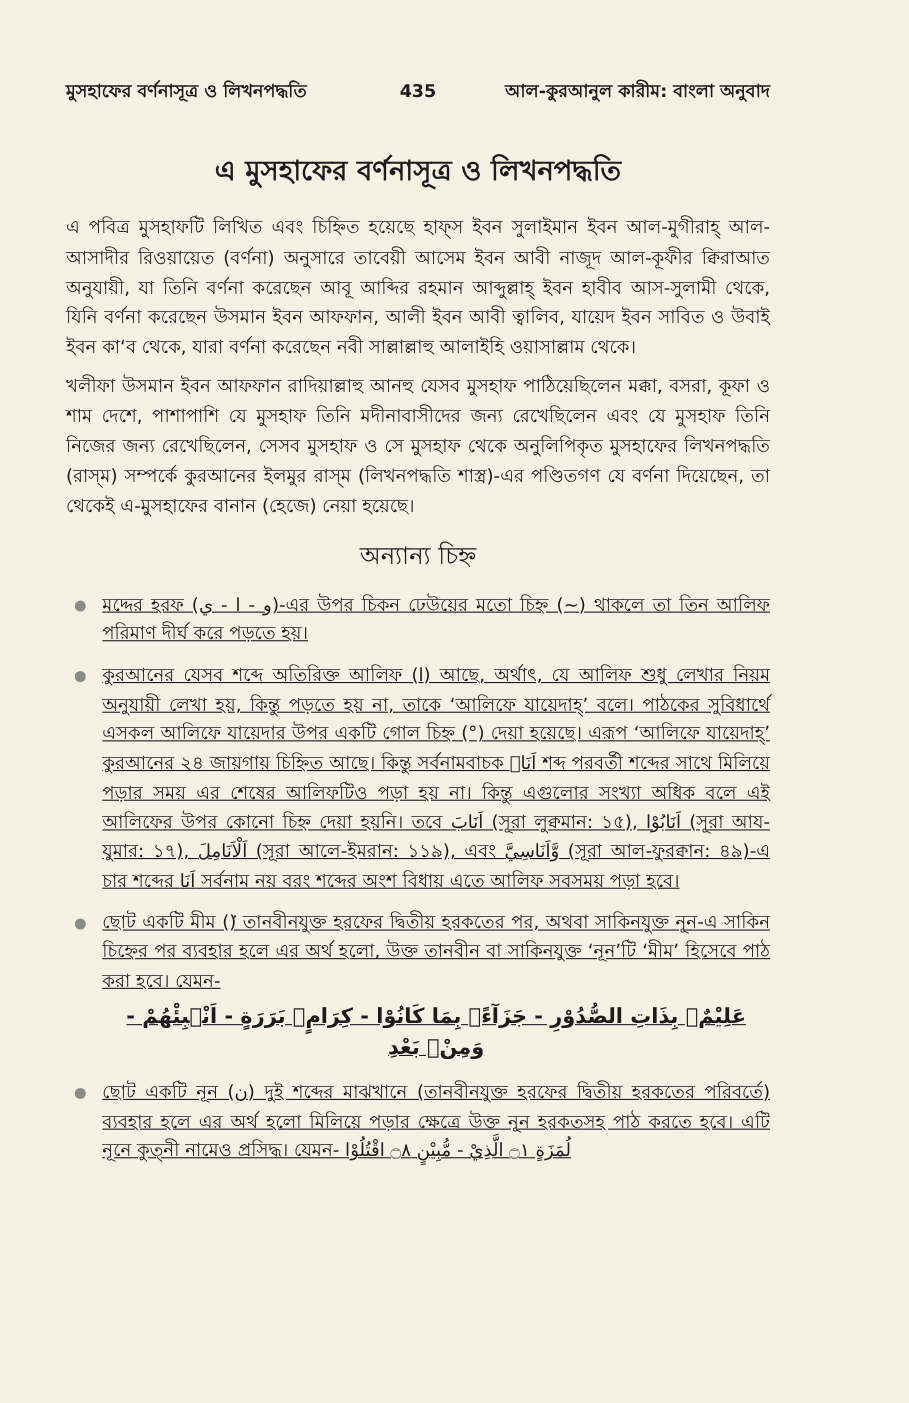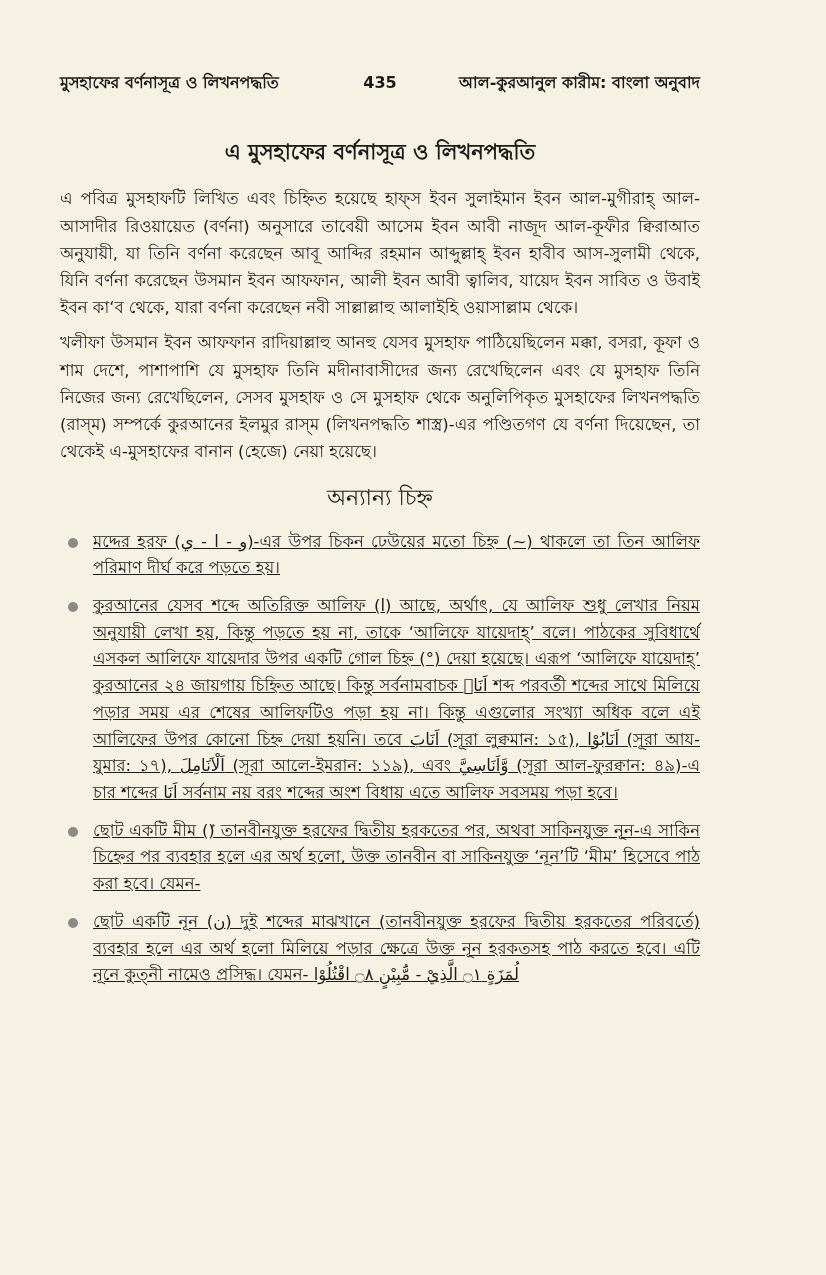--- a/index.html
+++ b/index.html
@@ -25,21 +25,21 @@
     font-size: 16px;
     line-height: 1.4;
   }
   .running-header .left  { width: 300px; text-align: left; }
   .running-header .num   { width: 80px;  text-align: center; }
   .running-header .right { width: 300px; text-align: right; }
 
   .doc-title {
     text-align: center;
     font-weight: bold;
-    font-size: 21px;
+    font-size: 25px;
     margin: 42px 0 14px 0;
   }
   .para {
     font-size: 16.5px;
     line-height: 1.65;
     text-align: justify;
     margin: 0 0 8px 0;
   }
   .section-heading {
     text-align: center;
@@ -111,20 +111,21 @@
 
     <li>
       <span class="bullet-dot"></span>
       <div class="li-body">কুরআনের যেসব শব্দে অতিরিক্ত আলিফ (ا) আছে, অর্থাৎ, যে আলিফ শুধু লেখার নিয়ম অনুযায়ী লেখা হয়, কিন্তু পড়তে হয় না, তাকে ‘আলিফে যায়েদাহ্’ বলে। পাঠকের সুবিধার্থে এসকল আলিফে যায়েদার উপর একটি গোল চিহ্ন (°) দেয়া হয়েছে। এরূপ ‘আলিফে যায়েদাহ্’ কুরআনের ২৪ জায়গায় চিহ্নিত আছে। কিন্তু সর্বনামবাচক اَنَا۠ শব্দ পরবর্তী শব্দের সাথে মিলিয়ে পড়ার সময় এর শেষের আলিফটিও পড়া হয় না। কিন্তু এগুলোর সংখ্যা অধিক বলে এই আলিফের উপর কোনো চিহ্ন দেয়া হয়নি। তবে اَنَابَ (সূরা লুক্বমান: ১৫), اَنَابُوْا (সূরা আয-যুমার: ১৭), اَلْاَنَامِلَ (সূরা আলে-ইমরান: ১১৯), এবং وَّاَنَاسِيَّ (সূরা আল-ফুরক্বান: ৪৯)-এ চার শব্দের اَنَا সর্বনাম নয় বরং শব্দের অংশ বিধায় এতে আলিফ সবসময় পড়া হবে।</div>
     </li>
 
     <li>
       <span class="bullet-dot"></span>
       <div class="li-body">
         <div>ছোট একটি মীম (ۢ) তানবীনযুক্ত হরফের দ্বিতীয় হরকতের পর, অথবা সাকিনযুক্ত নূন-এ সাকিন চিহ্নের পর ব্যবহার হলে এর অর্থ হলো, উক্ত তানবীন বা সাকিনযুক্ত ‘নূন’টি ‘মীম’ হিসেবে পাঠ করা হবে। যেমন-</div>
+        <div class="arabic-line" dir="rtl">عَلِيْمٌۢ بِذَاتِ الصُّدُوْرِ - جَزَآءًۢ بِمَا كَانُوْا - كِرَامٍۢ بَرَرَةٍ - اَنْۢبِئْهُمْ - وَمِنْۢ بَعْدِ</div>
       </div>
     </li>
 
     <li>
       <span class="bullet-dot"></span>
       <div class="li-body">ছোট একটি নূন (ن) দুই শব্দের মাঝখানে (তানবীনযুক্ত হরফের দ্বিতীয় হরকতের পরিবর্তে) ব্যবহার হলে এর অর্থ হলো মিলিয়ে পড়ার ক্ষেত্রে উক্ত নূন হরকতসহ পাঠ করতে হবে। এটি নূনে কুত্‌নী নামেও প্রসিদ্ধ। যেমন- لُمَزَةٍ ۝١ الَّذِيْ - مُّبِيْنٍ ۝٨ اقْتُلُوْا</div>
     </li>
 
 
   </ul>

